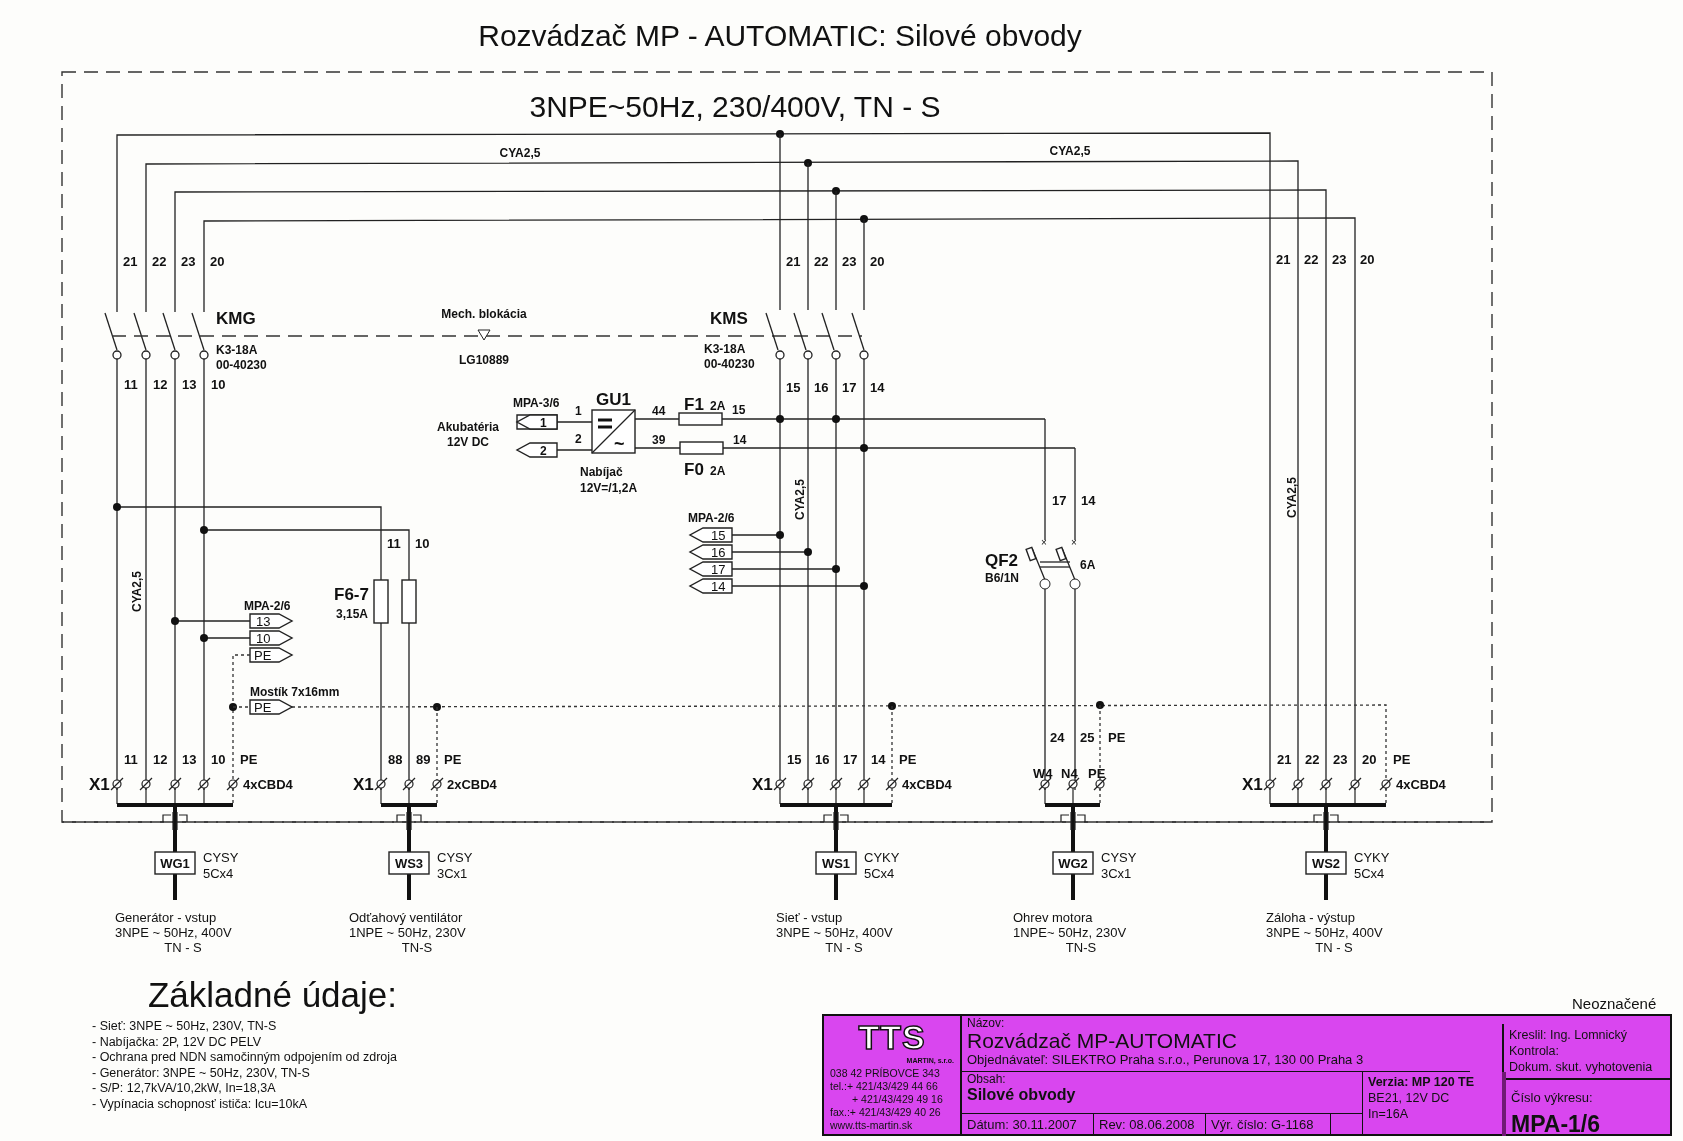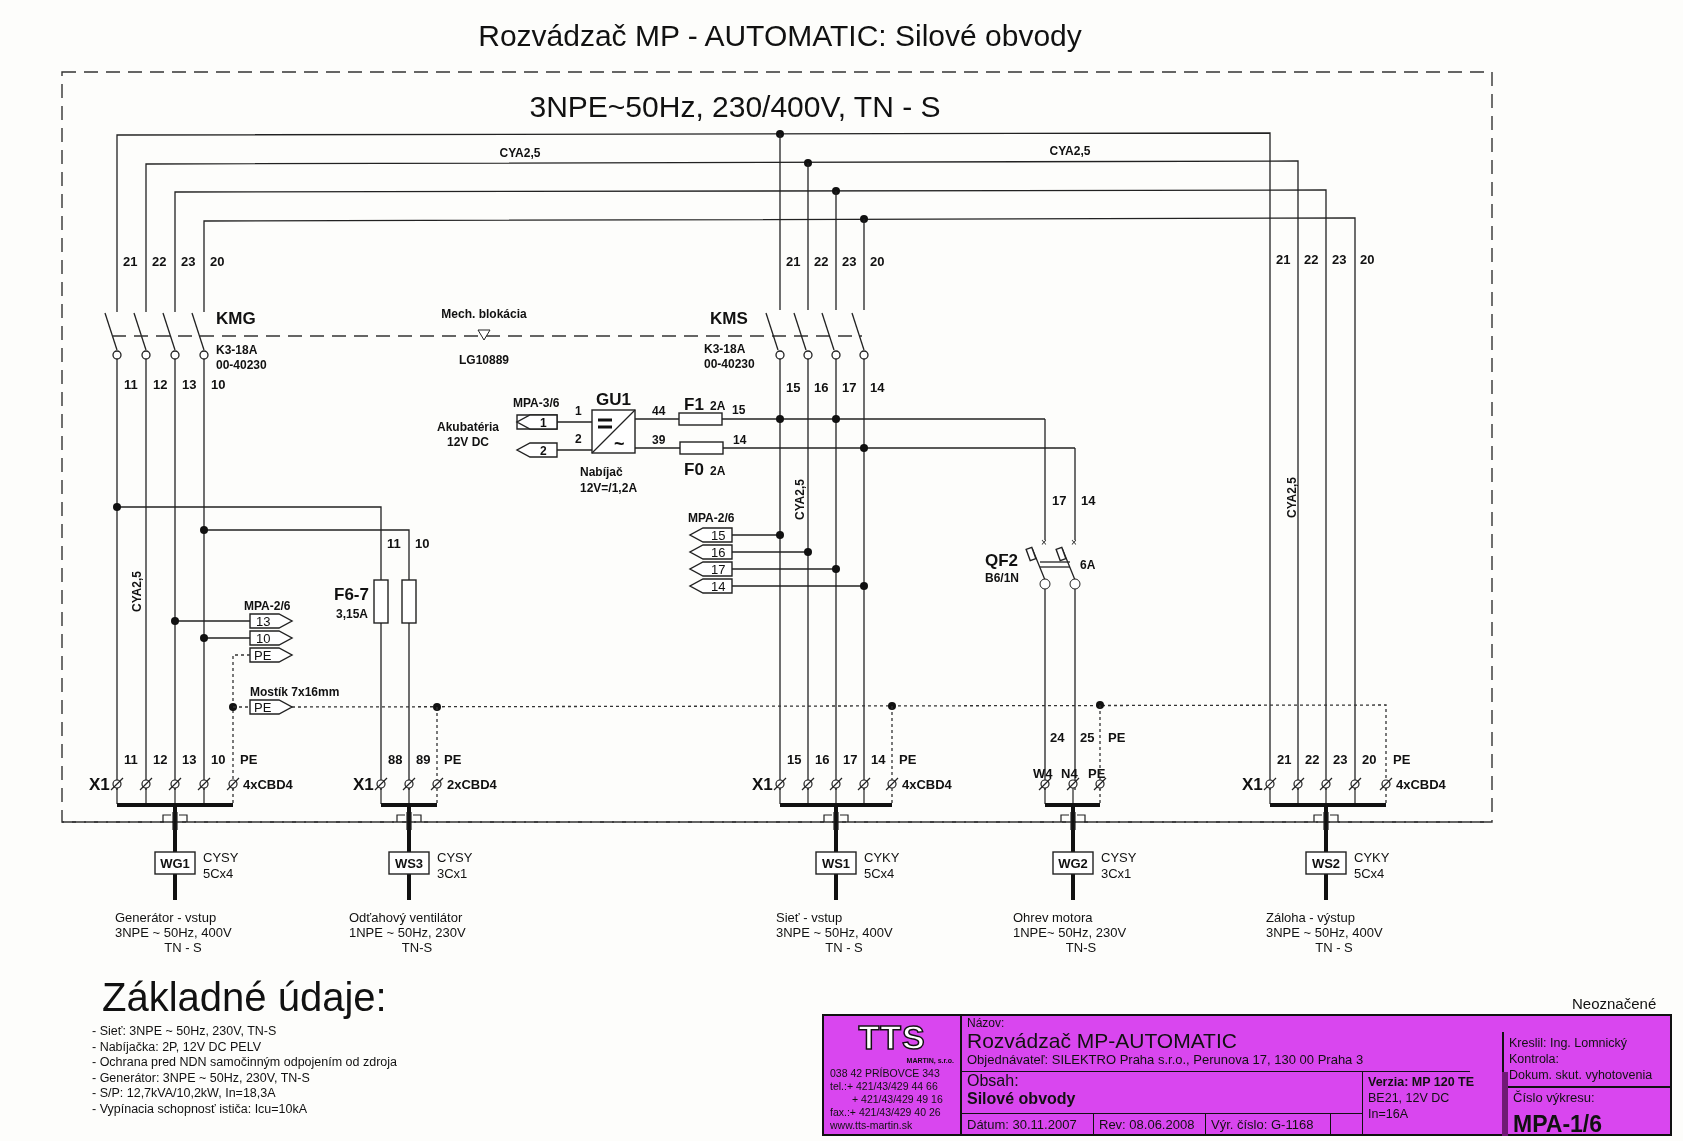--- a/index.html
+++ b/index.html
@@ -11,21 +11,21 @@
   .wb { stroke: #111; stroke-width: 4; fill: none; }
   .dash { stroke: #333; stroke-width: 1.4; stroke-dasharray: 14 8; fill: none; }
   .dot { stroke: #333; stroke-width: 1.3; stroke-dasharray: 3 3; fill: none; }
   .j { fill: #111; }
   .box { stroke: #222; stroke-width: 1.4; fill: #fff; }
   .lbl { font-size: 13px; font-weight: bold; }
   .sm { font-size: 12px; font-weight: bold; }
   .big { font-size: 17px; font-weight: bold; }
   .info { font-size: 13px; }
   #basic { position: absolute; left: 92px; top: 975px; }
-  #basic h2 { margin: 0 0 4px 10px; font-size: 40px; font-weight: normal; font-family: "Liberation Sans", sans-serif; }
+  #basic h2 { margin: 0 0 4px 0; font-size: 35px; font-weight: normal; font-family: "Liberation Sans", sans-serif; text-align: right; }
   #basic ul { list-style: none; margin: 0; padding: 0; font-size: 12.5px; line-height: 15.5px; }
   #titleblock { position: absolute; left: 822px; top: 1014px; width: 850px; height: 122px;
                 border: 2px solid #111; box-sizing: border-box; background: #d946ef; }
   .tb { position: absolute; box-sizing: border-box; font-size: 13px; }
   #unlabeled { position: absolute; left: 1572px; top: 995px; font-size: 15px; }
 </style>
 </head>
 <body>
 
 <svg width="1683" height="1141">
@@ -467,33 +467,33 @@
     <div style="padding-left:22px">+ 421/43/429 49 16</div>
     <div>fax.:+ 421/43/429 40 26</div>
     <div>www.tts-martin.sk</div>
   </div>
   <div class="tb" style="left:138px;top:0;width:508px;height:56px;border-bottom:1px solid #111;padding:0 5px;">
     <div style="font-size:12px;">Názov:</div>
     <div style="font-size:21px;line-height:22px;">Rozvádzač MP-AUTOMATIC</div>
     <div style="font-size:13px;">Objednávateľ: SILEKTRO Praha s.r.o., Perunova 17, 130 00 Praha 3</div>
   </div>
   <div class="tb" style="left:138px;top:56px;width:400px;height:42px;border-bottom:1px solid #111;padding:0 5px;">
-    <div style="font-size:16px;">Obsah:</div>
+    <div style="font-size:12px;">Obsah:</div>
     <div style="font-size:16px;font-weight:bold;">Silové obvody</div>
   </div>
   <div class="tb" style="left:138px;top:98px;width:132px;height:22px;border-right:1px solid #111;padding:3px 5px;">Dátum: 30.11.2007</div>
   <div class="tb" style="left:270px;top:98px;width:112px;height:22px;border-right:1px solid #111;padding:3px 5px;">Rev: 08.06.2008</div>
   <div class="tb" style="left:382px;top:98px;width:125px;height:22px;border-right:1px solid #111;padding:3px 5px;">Výr. číslo: G-1168</div>
   <div class="tb" style="left:538px;top:56px;width:153px;height:64px;border-left:1px solid #111;padding:2px 5px;font-size:12.5px;line-height:16px;">
     <div style="font-weight:bold;">Verzia: MP 120 TE</div>
     <div>BE21, 12V DC</div>
     <div>In=16A</div>
   </div>
-  <div class="tb" style="left:678px;top:16px;width:168px;height:56px;border-left:2px solid #111;border-bottom:2px solid #111;padding:3px 5px;font-size:12.5px;line-height:16px;">
+  <div class="tb" style="left:678px;top:8px;width:168px;height:56px;border-left:2px solid #111;border-bottom:2px solid #111;padding:3px 5px;font-size:12.5px;line-height:16px;">
     <div>Kreslil: Ing. Lomnický</div>
     <div>Kontrola:</div>
     <div>Dokum. skut. vyhotovenia</div>
   </div>
-  <div class="tb" style="left:678px;top:56px;width:168px;height:64px;border-left:6px solid #701a75;padding:18px 5px;">
+  <div class="tb" style="left:678px;top:56px;width:168px;height:64px;border-left:4px solid #701a75;padding:18px 5px;">
     <div style="font-size:13px;">Číslo výkresu:</div>
     <div style="font-size:23px;font-weight:bold;margin-top:6px;">MPA-1/6</div>
   </div>
 </div>
 
 </body></html>

